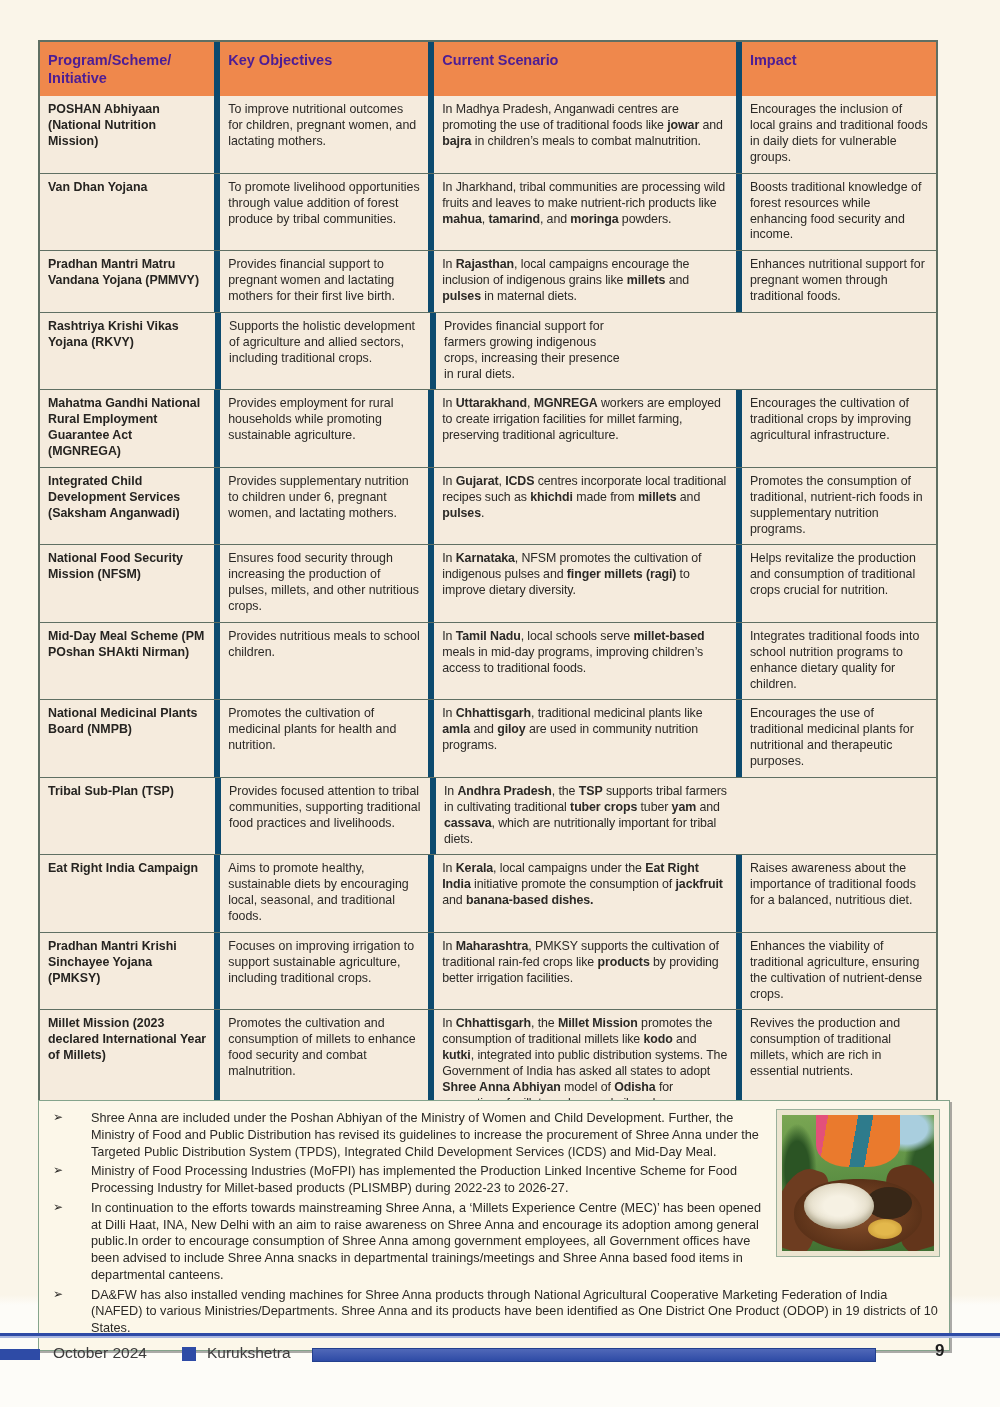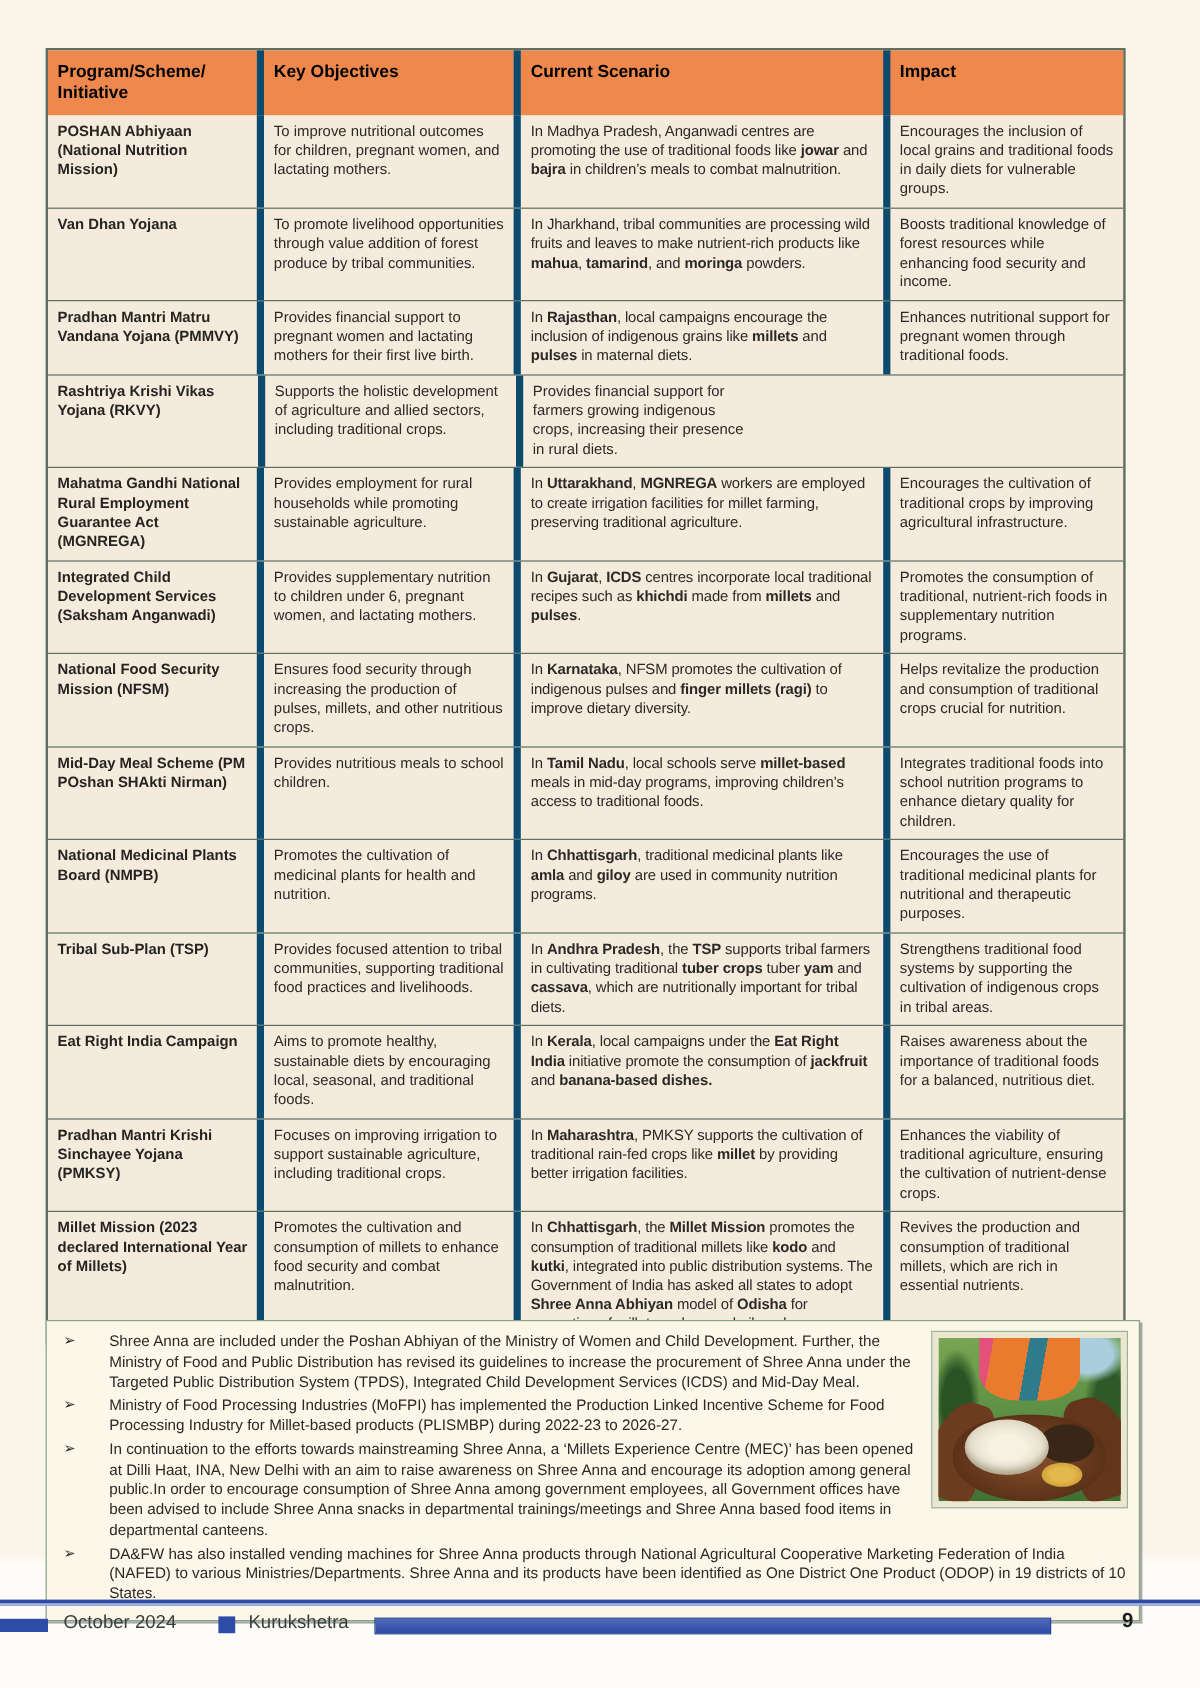--- a/index.html
+++ b/index.html
@@ -13,21 +13,21 @@
   .tr{display:flex;border-top:1px solid #5f6f63;}
   .tr:first-child{border-top:none;}
   .td{box-sizing:border-box;padding:6px 8px 7px 8px;font-size:12.4px;line-height:1.28;
       border-left:6px solid #0c4a6e;}
   .td:first-child{border-left:none;}
   .c1{width:175px;font-weight:bold;color:#262421;}
   .c2{width:215px;}
   .c3{width:309px;letter-spacing:-0.1px;}
   .c4{width:201px;}
   .thead .td{background:var(--header-orange,#ef884c);font-weight:bold;font-size:14.5px;
-             color:#000000;padding-top:9px;padding-bottom:9px;line-height:1.25;}
+             color:#4c1d95;padding-top:9px;padding-bottom:9px;line-height:1.25;}
   b{font-weight:bold;}
 
   
   .notes{position:absolute;left:38px;top:1100px;width:912px;min-height:198px;
          background:#fcf7e9;border:1px solid #85a48c;
          box-shadow:2px 2px 0 rgba(70,70,70,.45);
          padding:9px 10px 10px 10px;box-sizing:border-box;}
   .bullet{position:relative;padding-left:42px;font-size:12.7px;line-height:1.32;
           margin-bottom:3px;}
   .bullet .g{position:absolute;left:4px;top:0;font-size:12px;color:#2b2926;}
@@ -139,34 +139,33 @@
       <div class="td c1">National Medicinal Plants Board (NMPB)</div>
       <div class="td c2">Promotes the cultivation of medicinal plants for health and nutrition.</div>
       <div class="td c3"><span>In </span><b>Chhattisgarh</b><span>, traditional medicinal plants like </span><b>amla</b><span> and </span><b>giloy</b><span> are used in community nutrition programs.</span></div>
       <div class="td c4">Encourages the use of traditional medicinal plants for nutritional and therapeutic purposes.</div>
     </div>
 
     <div class="tr">
       <div class="td c1">Tribal Sub-Plan (TSP)</div>
       <div class="td c2">Provides focused attention to tribal communities, supporting traditional food practices and livelihoods.</div>
       <div class="td c3"><span>In </span><b>Andhra Pradesh</b><span>, the </span><b>TSP</b><span> supports tribal farmers in cultivating traditional </span><b>tuber crops</b><span> tuber </span><b>yam</b><span> and </span><b>cassava</b><span>, which are nutritionally important for tribal diets.</span></div>
-      <div class="td c4">Strengthens traditional food systems by supporting the cultivation of indigenous crops in tribal areas.</div>
     </div>
 
     <div class="tr">
       <div class="td c1">Eat Right India Campaign</div>
       <div class="td c2">Aims to promote healthy, sustainable diets by encouraging local, seasonal, and traditional foods.</div>
       <div class="td c3"><span>In </span><b>Kerala</b><span>, local campaigns under the </span><b>Eat Right India</b><span> initiative promote the consumption of </span><b>jackfruit</b><span> and </span><b>banana-based dishes.</b></div>
       <div class="td c4">Raises awareness about the importance of traditional foods for a balanced, nutritious diet.</div>
     </div>
 
     <div class="tr">
       <div class="td c1">Pradhan Mantri Krishi Sinchayee Yojana (PMKSY)</div>
       <div class="td c2">Focuses on improving irrigation to support sustainable agriculture, including traditional crops.</div>
-      <div class="td c3"><span>In </span><b>Maharashtra</b><span>, PMKSY supports the cultivation of traditional rain-fed crops like </span><b>millet</b><span> by providing better irrigation facilities.</span></div>
+      <div class="td c3"><span>In </span><b>Maharashtra</b><span>, PMKSY supports the cultivation of traditional rain-fed crops like </span><b>products</b><span> by providing better irrigation facilities.</span></div>
       <div class="td c4">Enhances the viability of traditional agriculture, ensuring the cultivation of nutrient-dense crops.</div>
     </div>
 
     <div class="tr">
       <div class="td c1">Millet Mission (2023 declared International Year of Millets)</div>
       <div class="td c2">Promotes the cultivation and consumption of millets to enhance food security and combat malnutrition.</div>
       <div class="td c3"><span>In </span><b>Chhattisgarh</b><span>, the </span><b>Millet Mission</b><span> promotes the consumption of traditional millets like </span><b>kodo</b><span> and </span><b>kutki</b><span>, integrated into public distribution systems. The Government of India has asked all states to adopt </span><b>Shree Anna Abhiyan</b><span> model of </span><b>Odisha</b><span> for promotion of millets, pulses and oilseeds.</span></div>
       <div class="td c4">Revives the production and consumption of traditional millets, which are rich in essential nutrients.</div>
     </div>
   </div>

